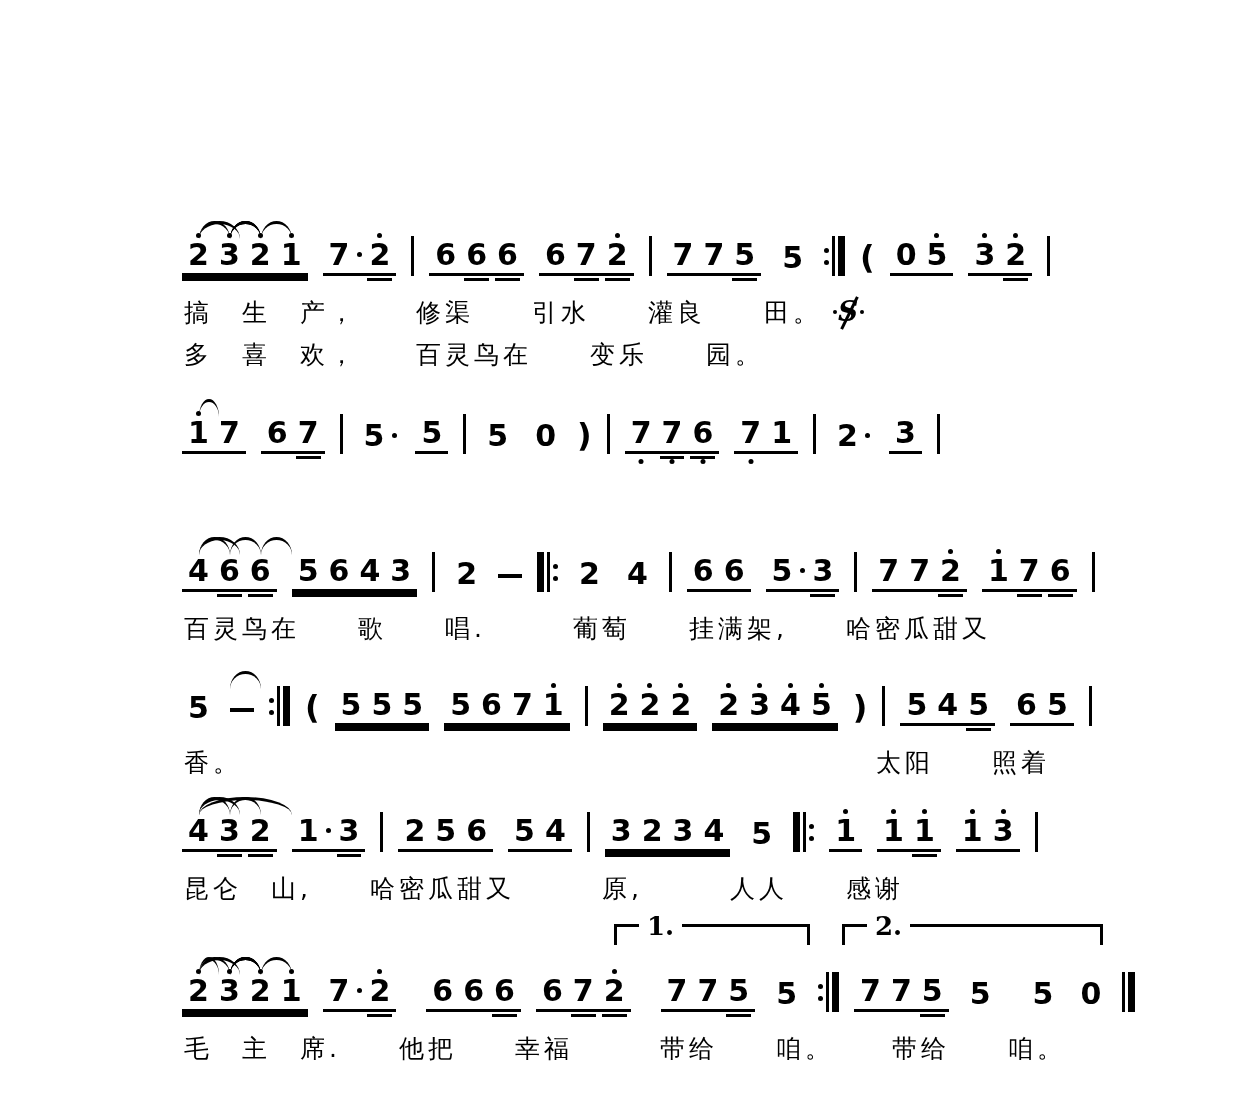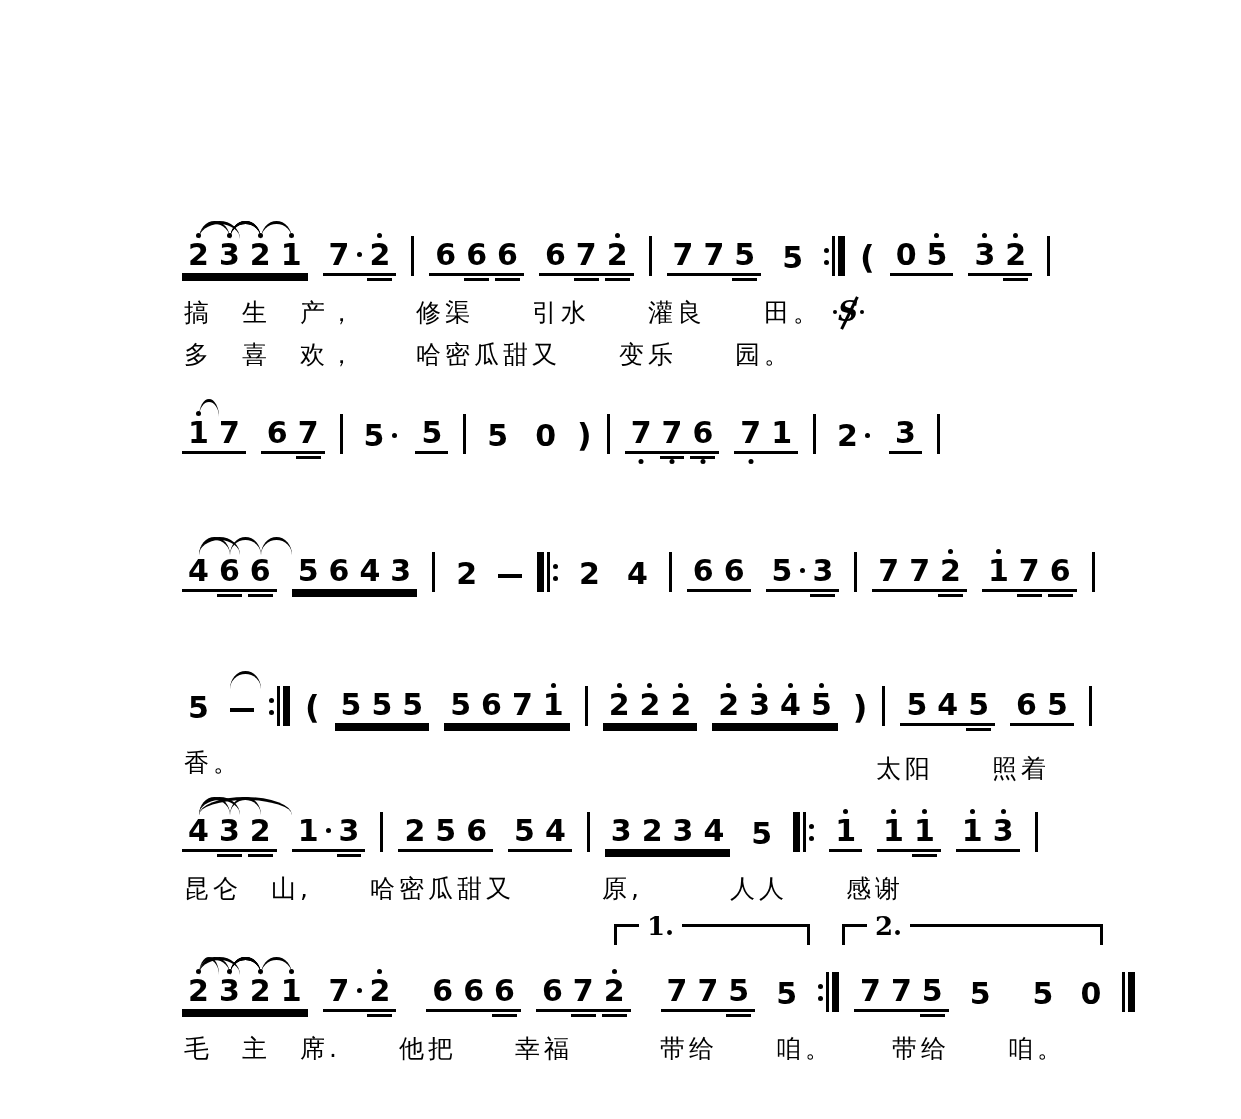--- a/index.html
+++ b/index.html
@@ -183,21 +183,21 @@
           </div>
           <div class="bar"></div>
           <div class="slur" style="left: 16.5px; width: 31px; top: -9px;"></div>
           <div class="slur" style="left: 78.5px; width: 31px; top: -9px;"></div>
           <div class="slur" style="left: 16.5px; width: 41px; top: -9px;"></div>
           <div class="slur" style="left: 47.5px; width: 31px; top: -9px;"></div>
           <div class="slur" style="left: 47.5px; width: 31px; top: -9px;"></div>
           <div class="slur" style="left: 47.5px; width: 31px; top: -9px;"></div>
         </div>
         <div class="lyric-line lyr-start" style="top: 66px;">搞　生　产，　　修渠　　引水　　灌良　　田。<span class="segno"><span class="segno-s">S</span><i class="segno-line"></i><i class="segno-dot-l"></i><i class="segno-dot-r"></i></span></div>
-        <div class="lyric-line lyr-start" style="top: 108px;">多　喜　欢，　　哈密瓜甜又　　变乐　　园。</div>
+        <div class="lyric-line lyr-start" style="top: 108px;">多　喜　欢，　　百灵鸟在　　变乐　　园。</div>
       </div>
       <div class="system sys-1">
         <div class="notation">
           <div class="grp u1">
             <div class="note">
               <div class="otop">
                 <i class="odot"></i>
               </div>
               <div class="digit">1</div>
             </div>
@@ -422,20 +422,21 @@
               <div class="digit">6</div>
               <i class="xul"></i>
             </div>
           </div>
           <div class="bar"></div>
           <div class="slur" style="left: 16.5px; width: 31px; top: -9px;"></div>
           <div class="slur" style="left: 78.5px; width: 31px; top: -9px;"></div>
           <div class="slur" style="left: 16.5px; width: 41px; top: -9px;"></div>
           <div class="slur" style="left: 47.5px; width: 31px; top: -9px;"></div>
         </div>
+        <div class="lyric-line lyr-start" style="top: 66px;">百灵鸟在　　歌　　唱.　　　葡萄　　挂满架,　　哈密瓜甜又</div>
       </div>
       <div class="system sys-3">
         <div class="notation">
           <div class="grp">
             <div class="note">
               <div class="otop"></div>
               <div class="digit">5</div>
             </div>
           </div>
           <div class="dashn"></div>
@@ -553,21 +554,21 @@
             </div>
             <div class="note">
               <div class="otop"></div>
               <div class="digit">5</div>
             </div>
           </div>
           <div class="bar"></div>
           <div class="slur" style="left: 47.5px; width: 31px; top: -9px;"></div>
         </div>
         <div class="lyric-line lyr-start" style="top: 66px;">香。</div>
-        <div class="lyric-line lyr-right" style="top: 72px;">太阳　　照着</div>
+        <div class="lyric-line lyr-right" style="top: 66px;">太阳　　照着</div>
       </div>
       <div class="system sys-4">
         <div class="notation">
           <div class="grp u1">
             <div class="note">
               <div class="otop"></div>
               <div class="digit">4</div>
             </div>
             <div class="note">
               <div class="otop"></div>

